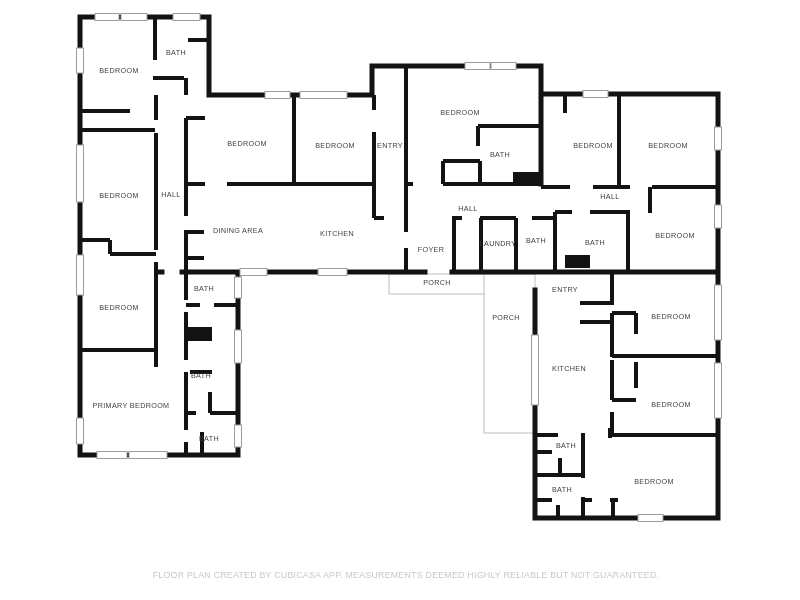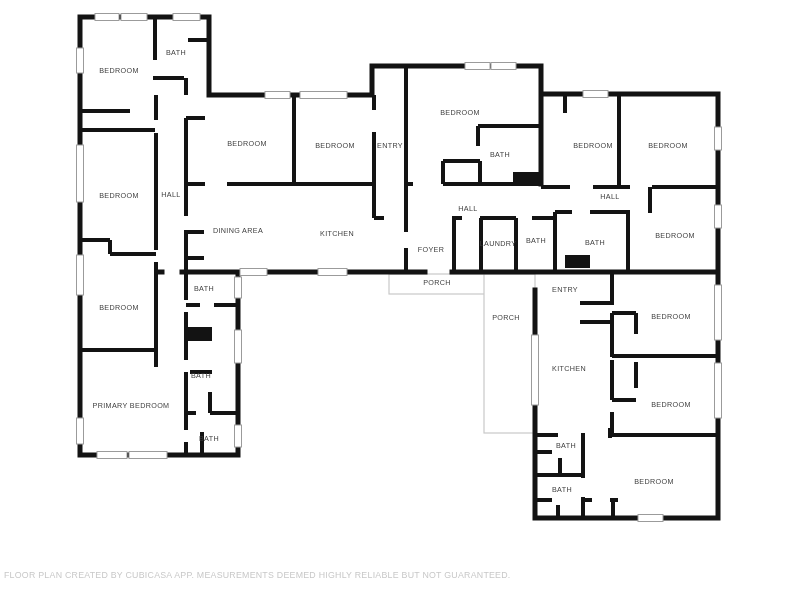--- a/index.html
+++ b/index.html
@@ -18,22 +18,23 @@
   .fixture{fill:var(--wall,#111);stroke:none;}
   .room-label{
     font-family:"Liberation Sans", sans-serif;
     font-size:7.2px;
     letter-spacing:0.35px;
     fill:var(--label,#3d3d3d);
     text-anchor:middle;
   }
   .footer{
     position:absolute;
-    left:4px;right:0;
+    left:12px;right:0;
     top:570px;
+    text-align:center;
     font-size:8.8px;
     letter-spacing:0.25px;
     color:var(--footer,#c8c8c8);
   }
 </style>
 </head>
 <body>
 
 <div class="page" style="--wall: #131313; --porch: #c9c9c9; --winstroke: #9b9b9b; --label: #3d3d3d; --footer: #c8c8c8;">
   <svg width="800" height="600" viewBox="0 0 800 600">

